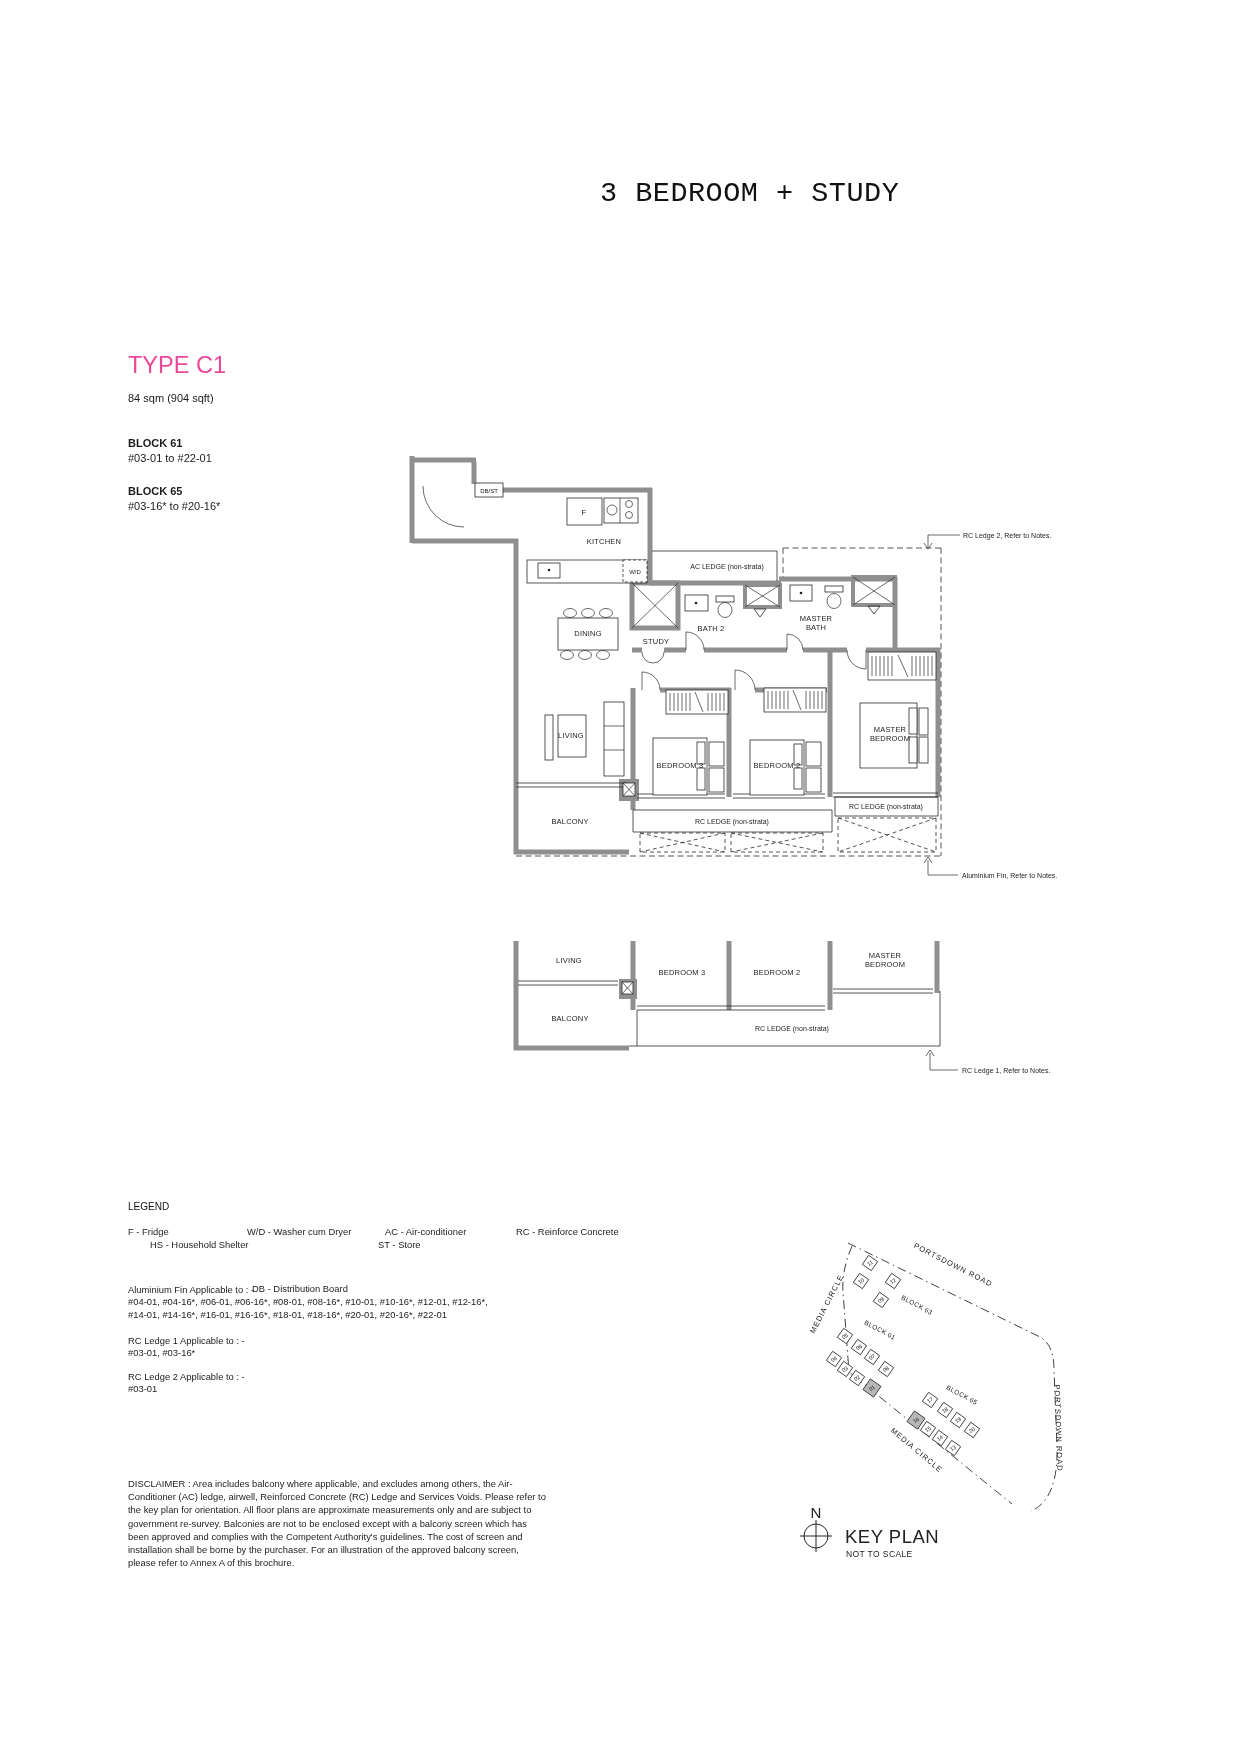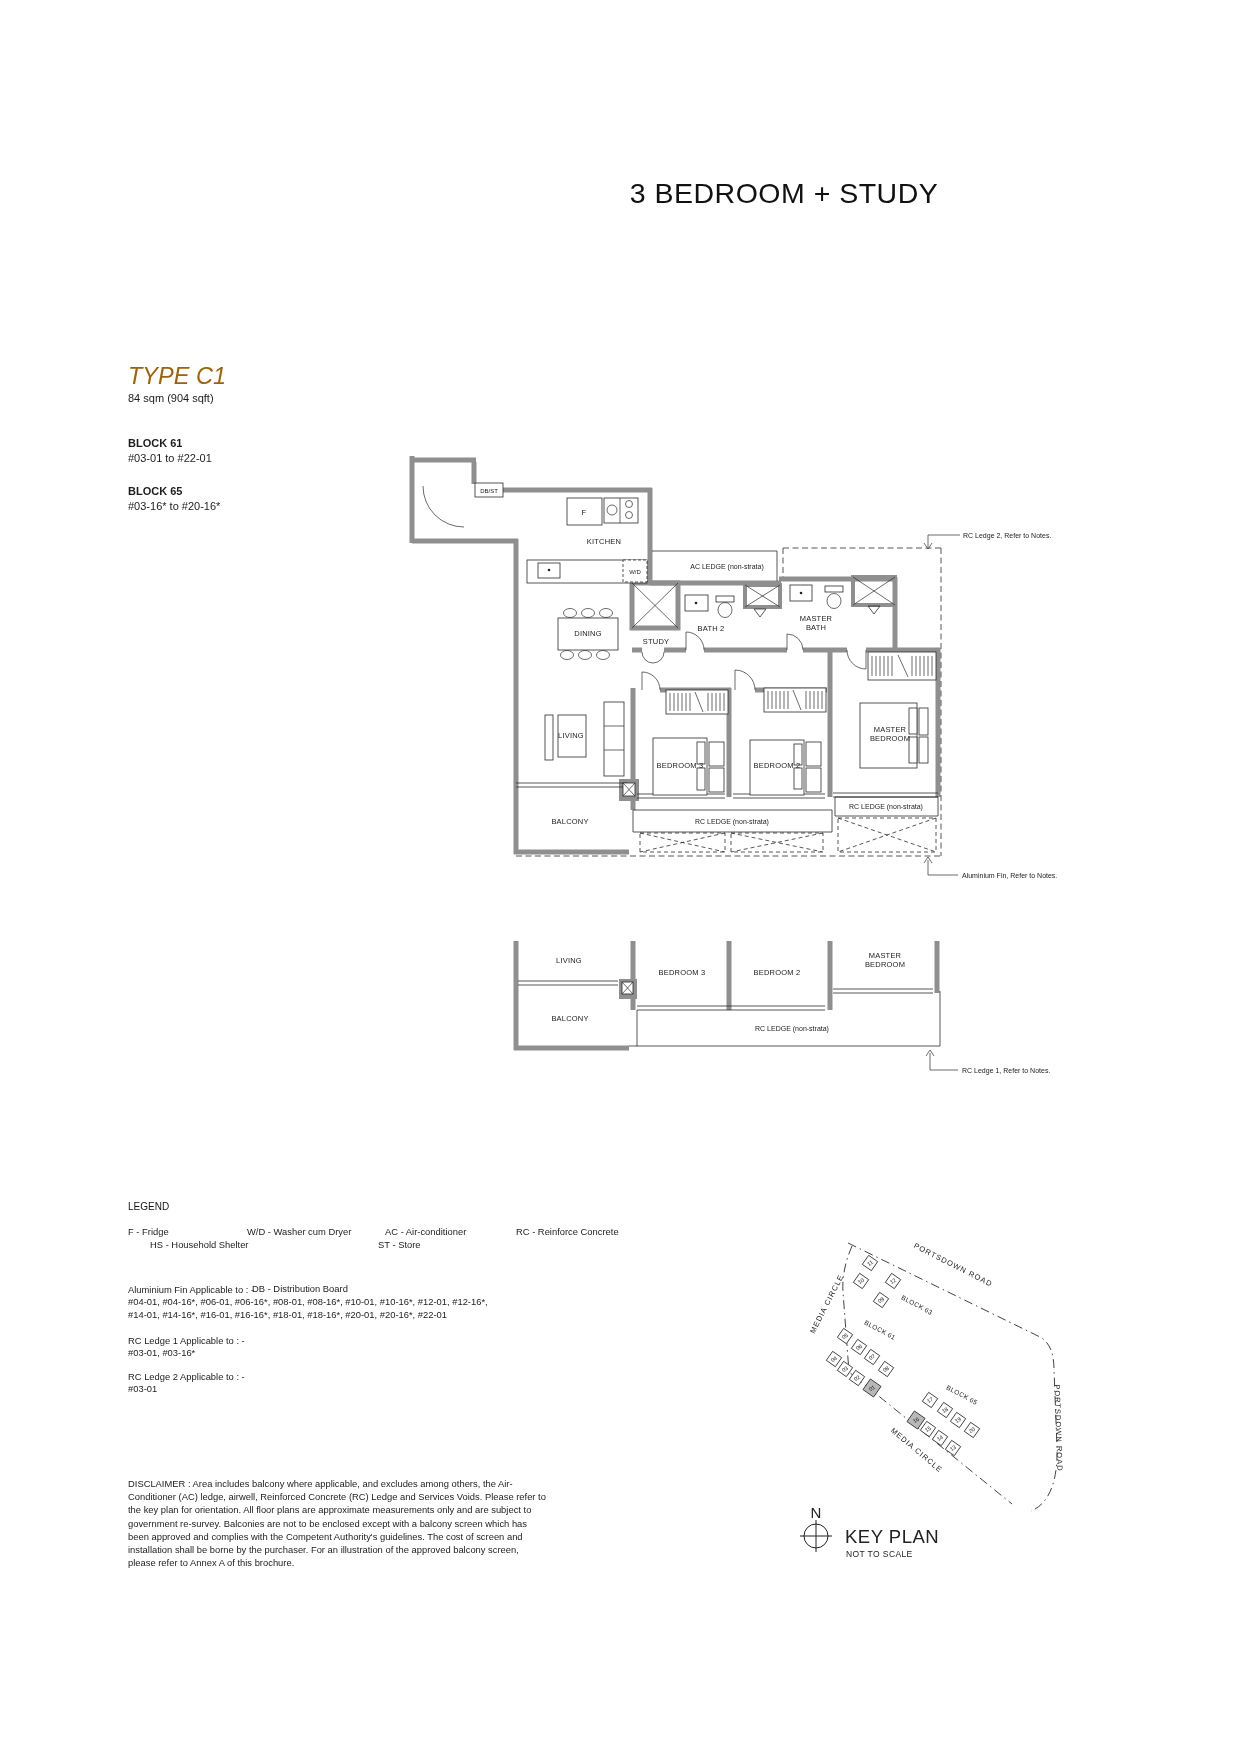--- a/index.html
+++ b/index.html
@@ -3,24 +3,24 @@
 <meta charset="utf-8">
 <style>
   html,body{margin:0;padding:0;background:#e8e8e8;}
   .page{
     position:relative;width:1240px;height:1754px;background:#ffffff;
     font-family:"Liberation Sans",sans-serif;color:#1c1c1c;overflow:hidden;
     margin:0 auto;
   }
   .abs{position:absolute;}
   .page-title{
-    left:588px;top:177px;width:392px;text-align:center;
-    font-size:28.5px;letter-spacing:.5px;color:#111;white-space:nowrap;
+    left:600px;top:177px;width:392px;text-align:left;
+    font-size:28.5px;letter-spacing:.5px;color:#111;white-space:nowrap;font-family:Liberation Mono, monospace;
   }
-  .type-title{left:128px;top:363px;font-size:23.5px;color:#a16207;font-style:italic;}
+  .type-title{left:128px;top:352px;font-size:23.5px;color:#ec4899;}
   .type-area{left:128px;top:392px;font-size:11px;}
   .block-group{left:128px;font-size:11px;line-height:14.5px;}
   .block-name{font-weight:bold;}
   .legend-heading{left:128px;top:1201px;font-size:10px;color:#141414;}
   .legend-row{left:128px;font-size:9.4px;white-space:nowrap;}
   .legend-col{position:absolute;top:0;white-space:nowrap;}
   .legend-block{left:128px;font-size:9.4px;line-height:12.3px;white-space:nowrap;margin-top:20px;}
   .disclaimer{
     left:128px;top:1477px;width:421px;font-size:9.4px;line-height:13.2px;
     text-align:left;color:#1c1c1c;

